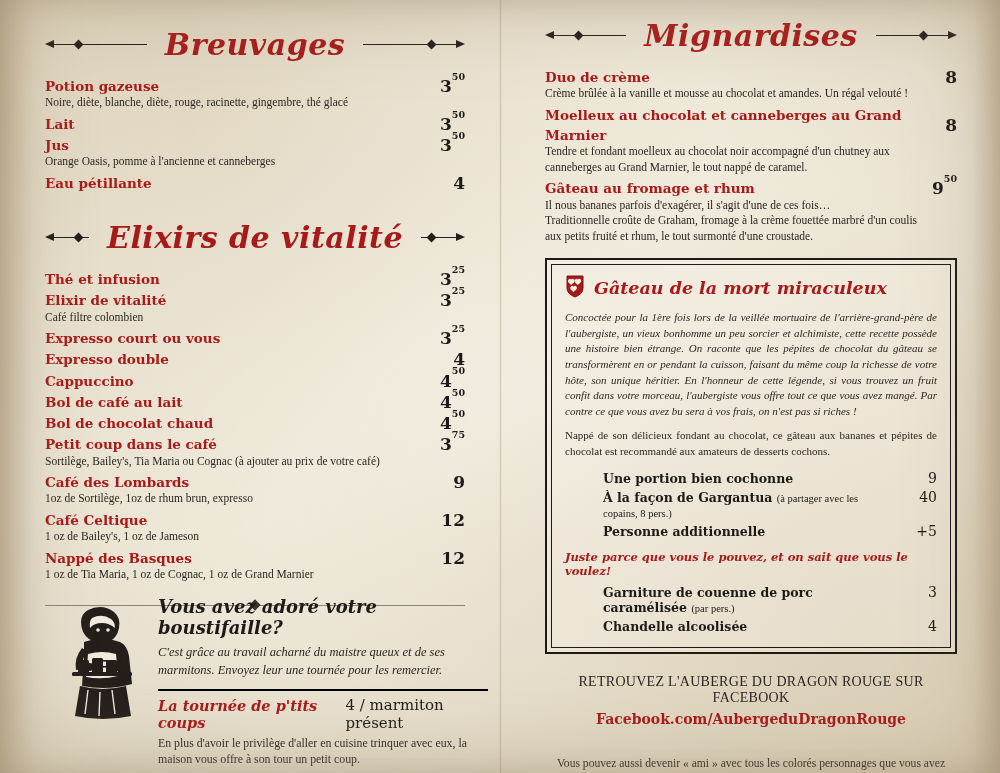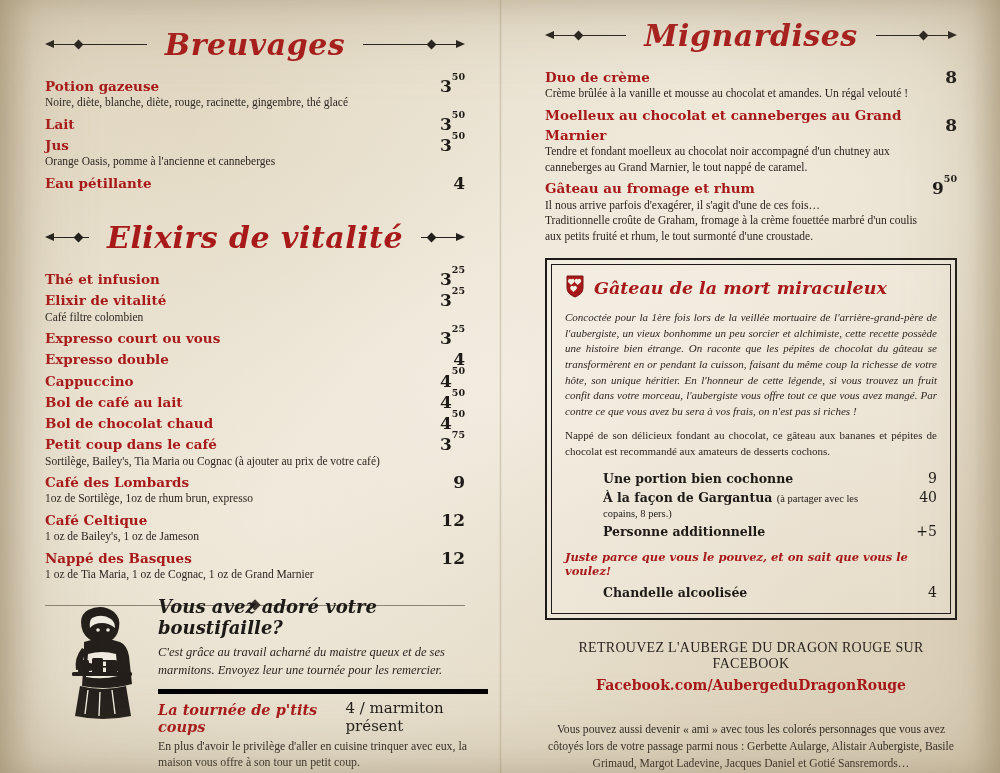--- a/index.html
+++ b/index.html
@@ -211,23 +211,23 @@
   .promo-sub {
     font-family: "Liberation Serif", serif;
     font-style: italic;
     font-size: 12.5px;
     line-height: 1.45;
     color: #2b2520;
     margin-bottom: 10px;
   }
   .promo-line {
     display: flex;
-    align-items: flex-end;
+    align-items: center;
     justify-content: space-between;
-    border-top: 5px solid #000000;
+    border-top: 2px solid #000000;
     padding-top: 5px;
   }
   .promo-line-name {
     font-family: "DejaVu Serif", serif;
     font-style: italic;
     font-weight: bold;
     font-size: 14.5px;
     color: #a81919;
   }
   .promo-line-price {
@@ -555,21 +555,21 @@
           <div class="item-name">Moelleux au chocolat et canneberges au Grand Marnier</div>
           <div class="price"><span>8</span><sup></sup></div>
         </div>
         <div class="desc">Tendre et fondant moelleux au chocolat noir accompagné d'un chutney aux canneberges au Grand Marnier, le tout nappé de caramel.</div>
       </div>
       <div class="item">
         <div class="item-row">
           <div class="item-name">Gâteau au fromage et rhum</div>
           <div class="price"><span>9</span><sup>50</sup></div>
         </div>
-        <div class="desc" style="white-space: pre-line;">Il nous arrive parfois d'exagérer, il s'agit d'une de ces fois…
+        <div class="desc" style="white-space: pre-line;">Il nous bananes parfois d'exagérer, il s'agit d'une de ces fois…
 Traditionnelle croûte de Graham,  fromage à la crème fouettée marbré d'un coulis aux petits fruité et rhum, le tout surmonté d'une croustade.</div>
       </div>
     </div>
 
     <div class="frame">
       <div class="frame-head">
         <span class="shield">
           <svg width="20" height="24" viewBox="0 0 20 24" xmlns="http://www.w3.org/2000/svg">
             <path d="M2 2 h16 v12 q0 6 -8 9 q-8 -3 -8 -9z" fill="#a81919" stroke="#7d1212" stroke-width="1"></path>
             <g fill="#f3efe4">
@@ -594,20 +594,24 @@
         <div class="opt-price">40</div>
       </div>
       <div class="opt-row">
         <div class="opt-name">Personne additionnelle</div>
         <div class="opt-price">+5</div>
       </div>
 
       <div class="callout">Juste parce que vous le pouvez, et on sait que vous le voulez!</div>
 
       <div class="opt-row">
+        <div class="opt-name"><span>Garniture de couenne de porc caramélisée</span> <span class="paren">(par pers.)</span></div>
+        <div class="opt-price">3</div>
+      </div>
+      <div class="opt-row">
         <div class="opt-name">Chandelle alcoolisée</div>
         <div class="opt-price">4</div>
       </div>
     </div>
 
     <div class="rfoot">
       <div class="rfoot-1">RETROUVEZ L'AUBERGE DU DRAGON ROUGE SUR FACEBOOK</div>
       <div class="rfoot-2">Facebook.com/AubergeduDragonRouge</div>
       <div class="rfoot-3">Vous pouvez aussi devenir « ami » avec tous les colorés personnages que vous avez côtoyés lors de votre passage parmi nous : Gerbette Aularge, Alistair Aubergiste, Basile Grimaud, Margot Ladevine, Jacques Daniel et Gotié Sansremords…</div>
 

